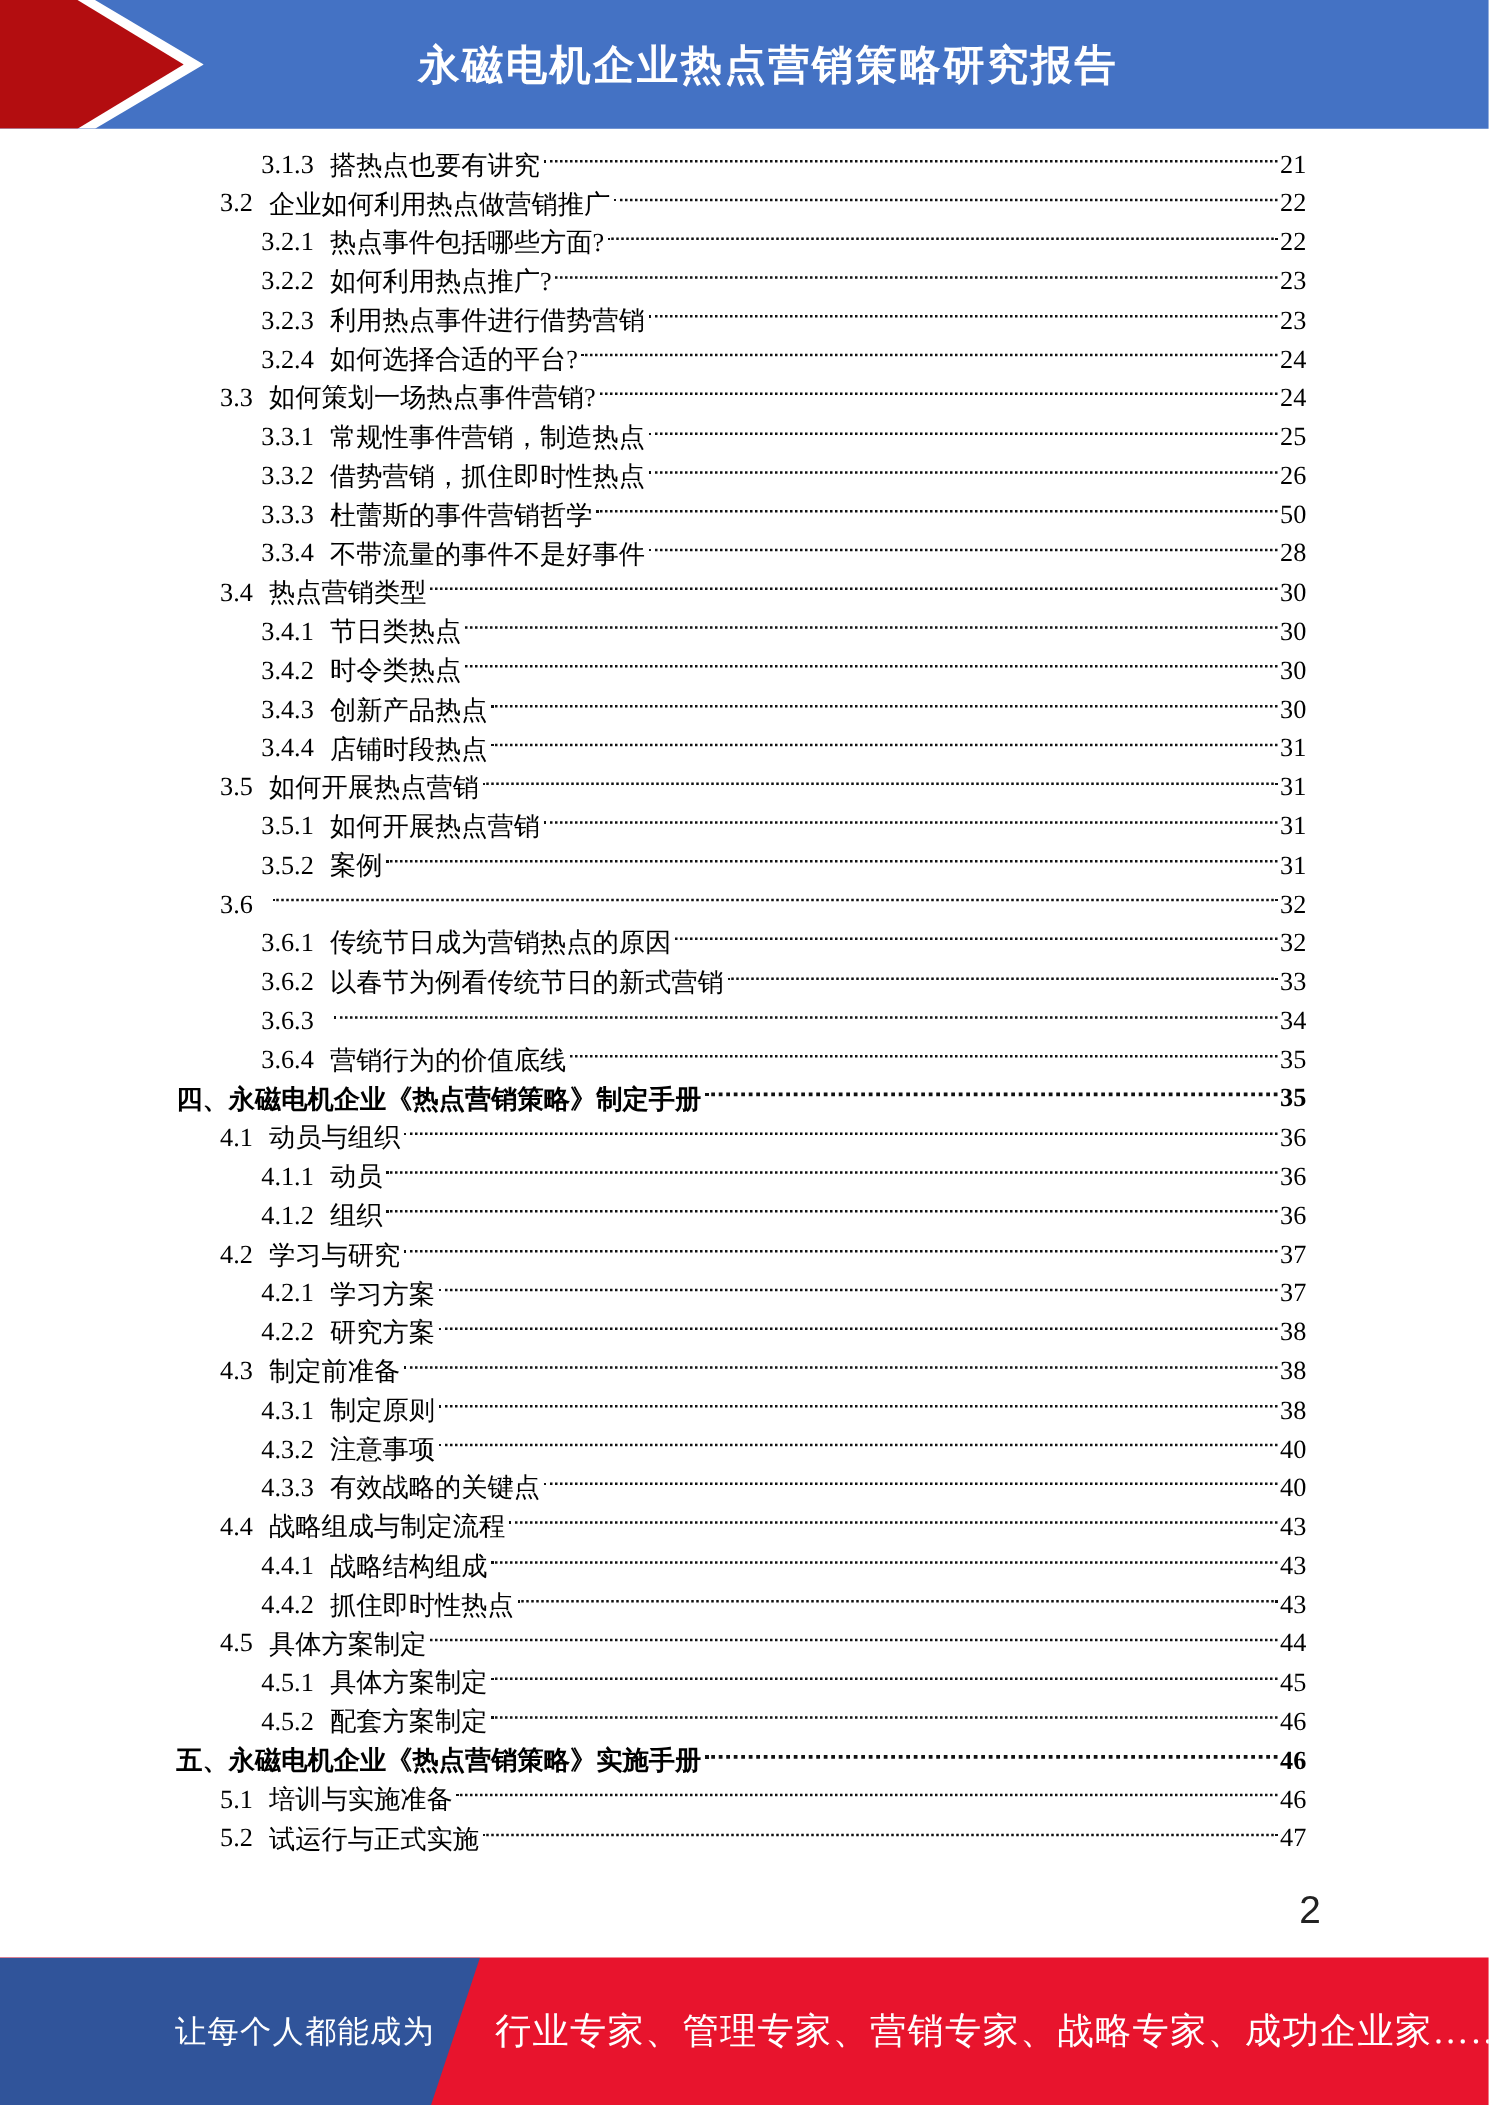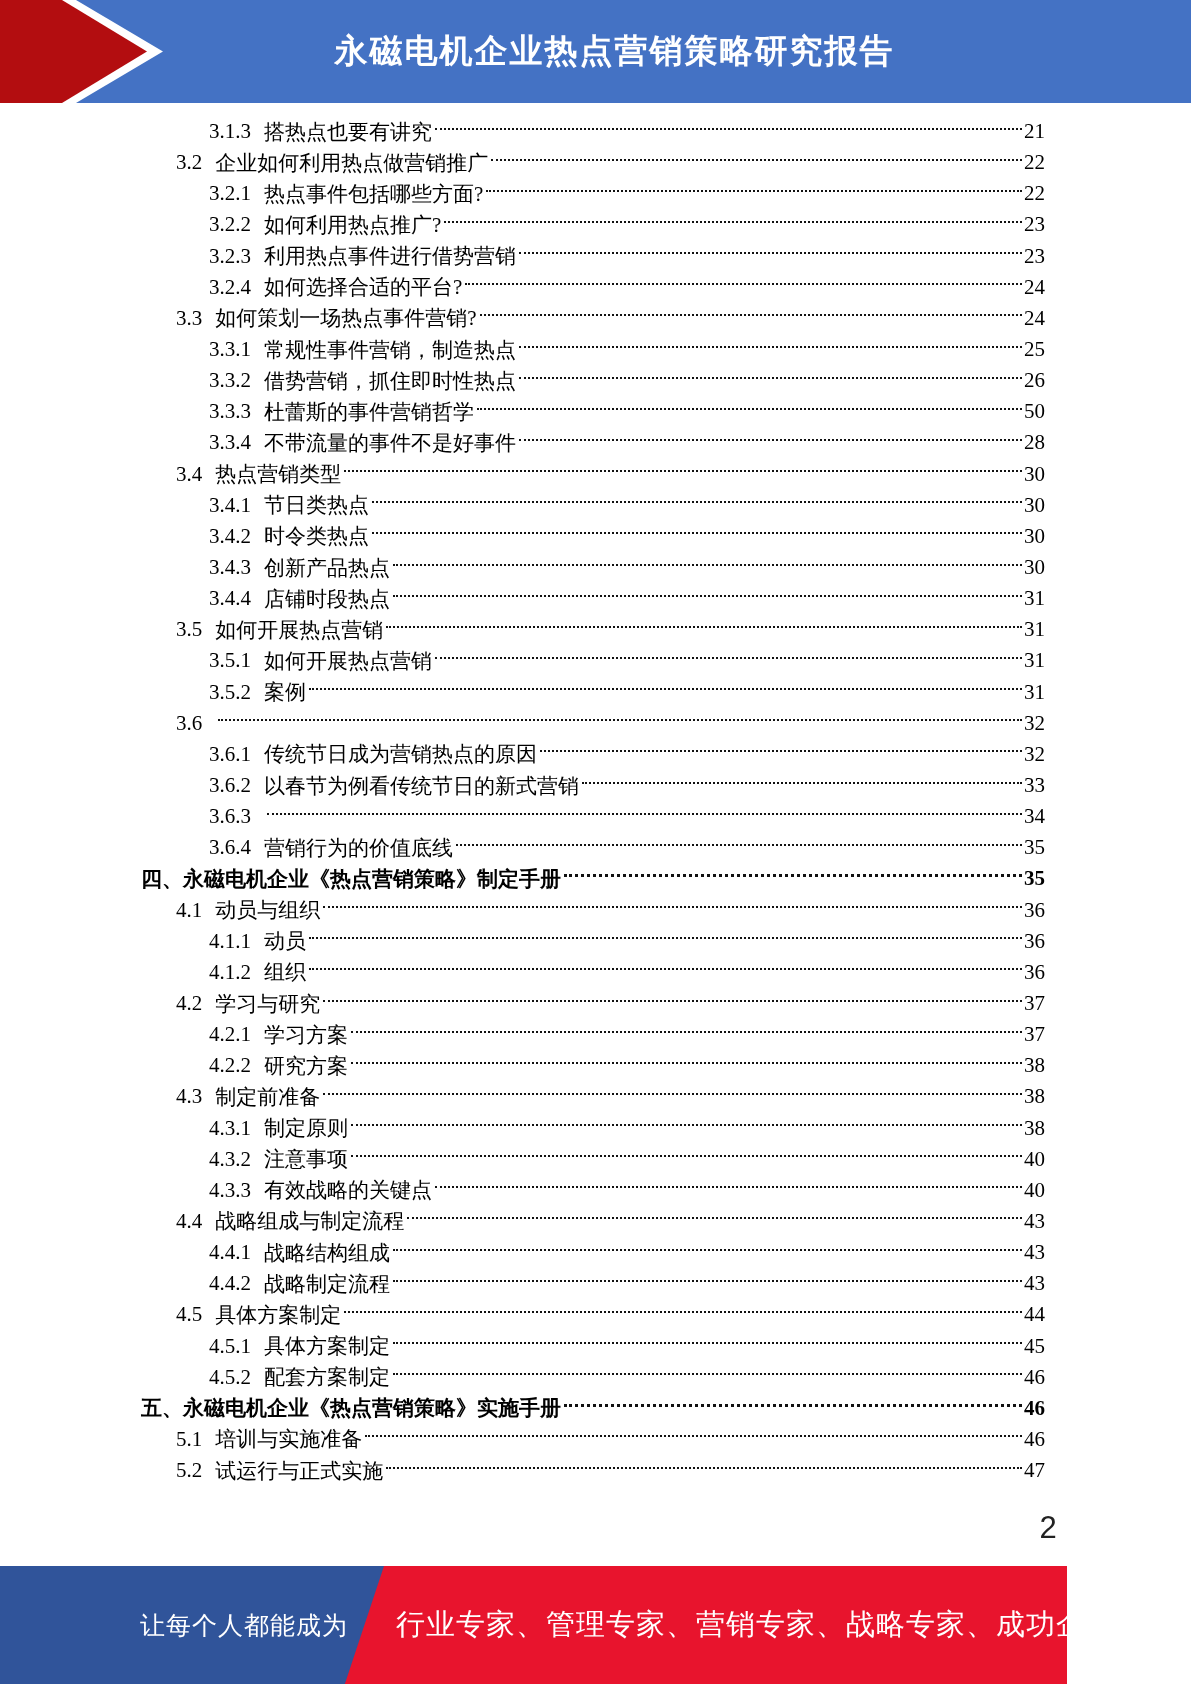--- a/index.html
+++ b/index.html
@@ -19,21 +19,21 @@
     clip-path:polygon(0 0,76px 0,163px 51.5px,76px 103px,0 103px);
   }
   .arrow-red{
     position:absolute;top:0;left:0;width:155px;height:103px;
     background:var(--arrow-red,#B30D10);
     clip-path:polygon(0 0,62px 0,147px 51.5px,62px 103px,0 103px);
   }
   .header-title{
     position:absolute;top:0;left:0;width:100%;height:103px;line-height:103px;
     text-align:center;color:#ffffff;font-size:33px;font-weight:bold;
-    font-family:Liberation Serif, serif;
+    font-family:Liberation Sans, sans-serif;
     letter-spacing:2px;padding-left:38px;box-sizing:border-box;
   }
 
   
   .toc{
     position:absolute;top:116px;left:141px;width:904px;
     font-size:21px;color:#000;
   }
   .toc-row{
     height:31.15px;display:flex;align-items:center;white-space:nowrap;
@@ -54,21 +54,21 @@
 
   
   .page-number{
     position:absolute;left:1028px;top:1510px;width:40px;text-align:center;
     font-size:31px;color:#222;
     font-family:"Liberation Sans","DejaVu Sans",sans-serif;
   }
 
   
   .footer-band{
-    position:absolute;left:0;top:1566px;width:1067px;height:118px;
+    position:absolute;left:0;top:1566px;width:1191px;height:118px;
     background:var(--footer-red,#E8142D);
   }
   .footer-blue{
     position:absolute;left:0;top:0;width:384px;height:100%;
     background:var(--footer-blue,#30549A);
     clip-path:polygon(0 0,100% 0,89.8% 100%,0 100%);
   }
   .footer-left-text{
     position:absolute;left:140px;top:50%;transform:translateY(-50%);
     color:#ffffff;font-size:25px;letter-spacing:1px;white-space:nowrap;
@@ -303,21 +303,21 @@
       <span class="pg">43</span>
     </div>
     <div class="toc-row lvl3">
       <span class="num">4.4.1</span>
       <span class="ttl">战略结构组成</span>
       <span class="leader"></span>
       <span class="pg">43</span>
     </div>
     <div class="toc-row lvl3">
       <span class="num">4.4.2</span>
-      <span class="ttl">战略制定流程</span>
+      <span class="ttl">抓住即时性热点</span>
       <span class="leader"></span>
       <span class="pg">43</span>
     </div>
     <div class="toc-row lvl2">
       <span class="num">4.5</span>
       <span class="ttl">具体方案制定</span>
       <span class="leader"></span>
       <span class="pg">44</span>
     </div>
     <div class="toc-row lvl3">

